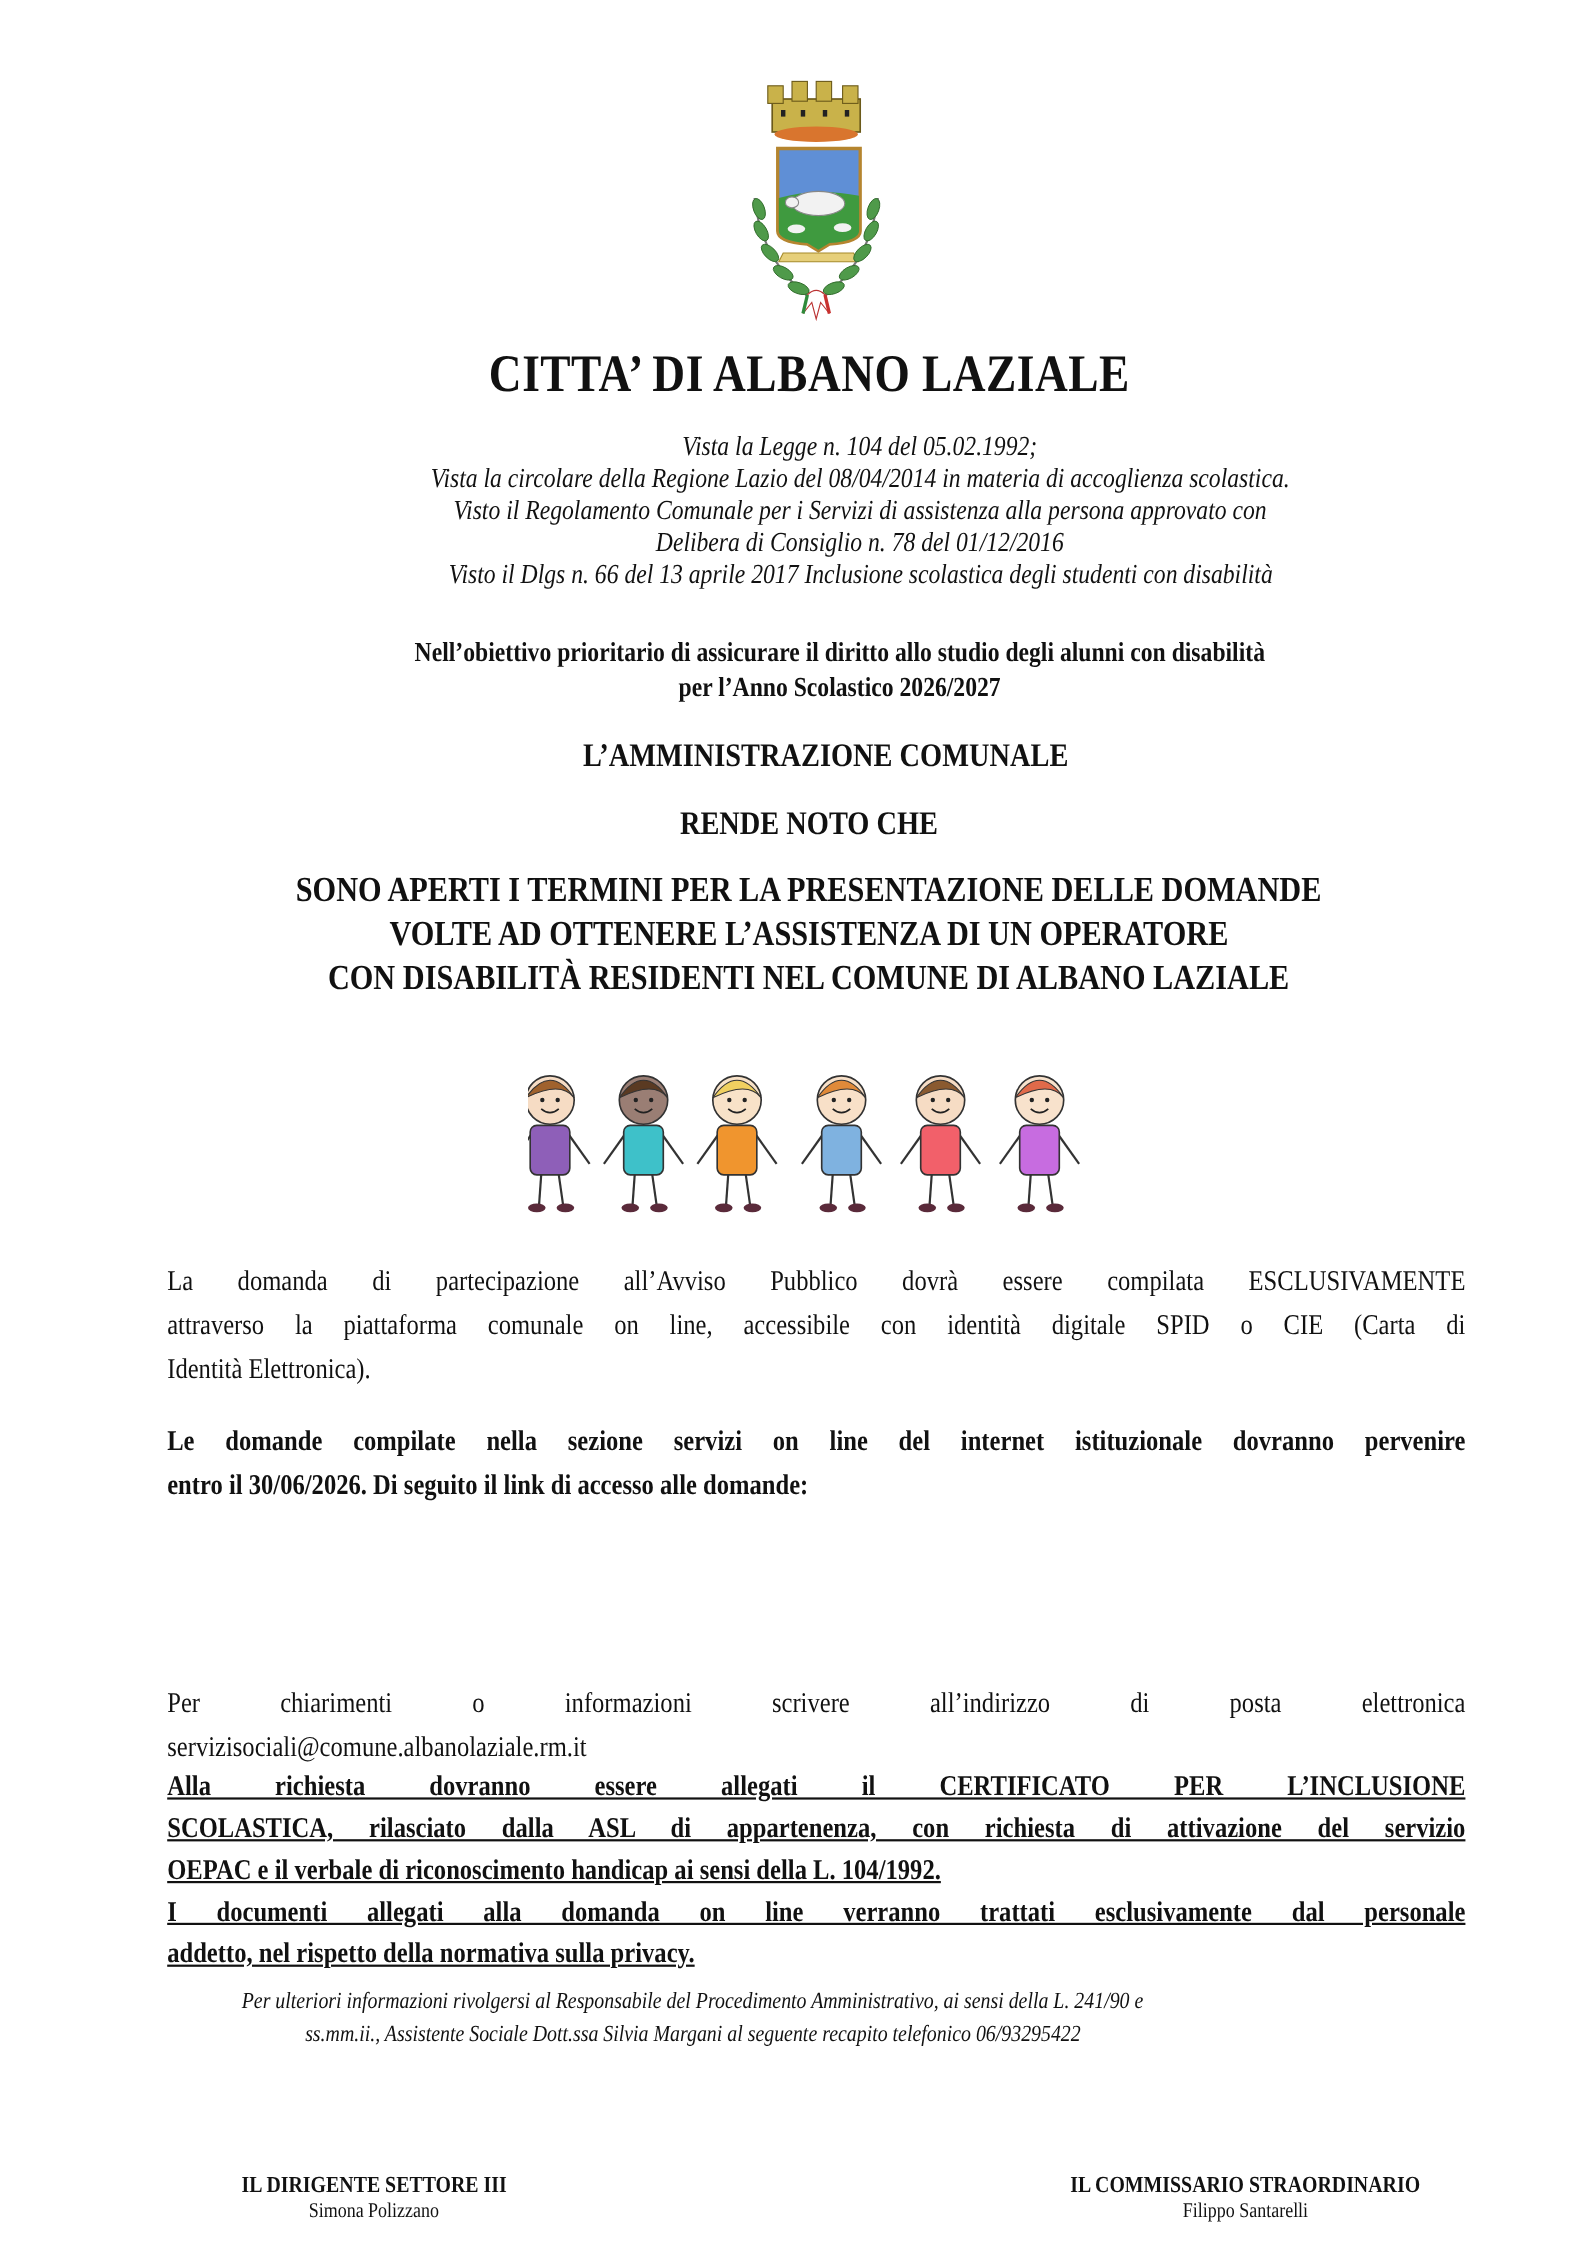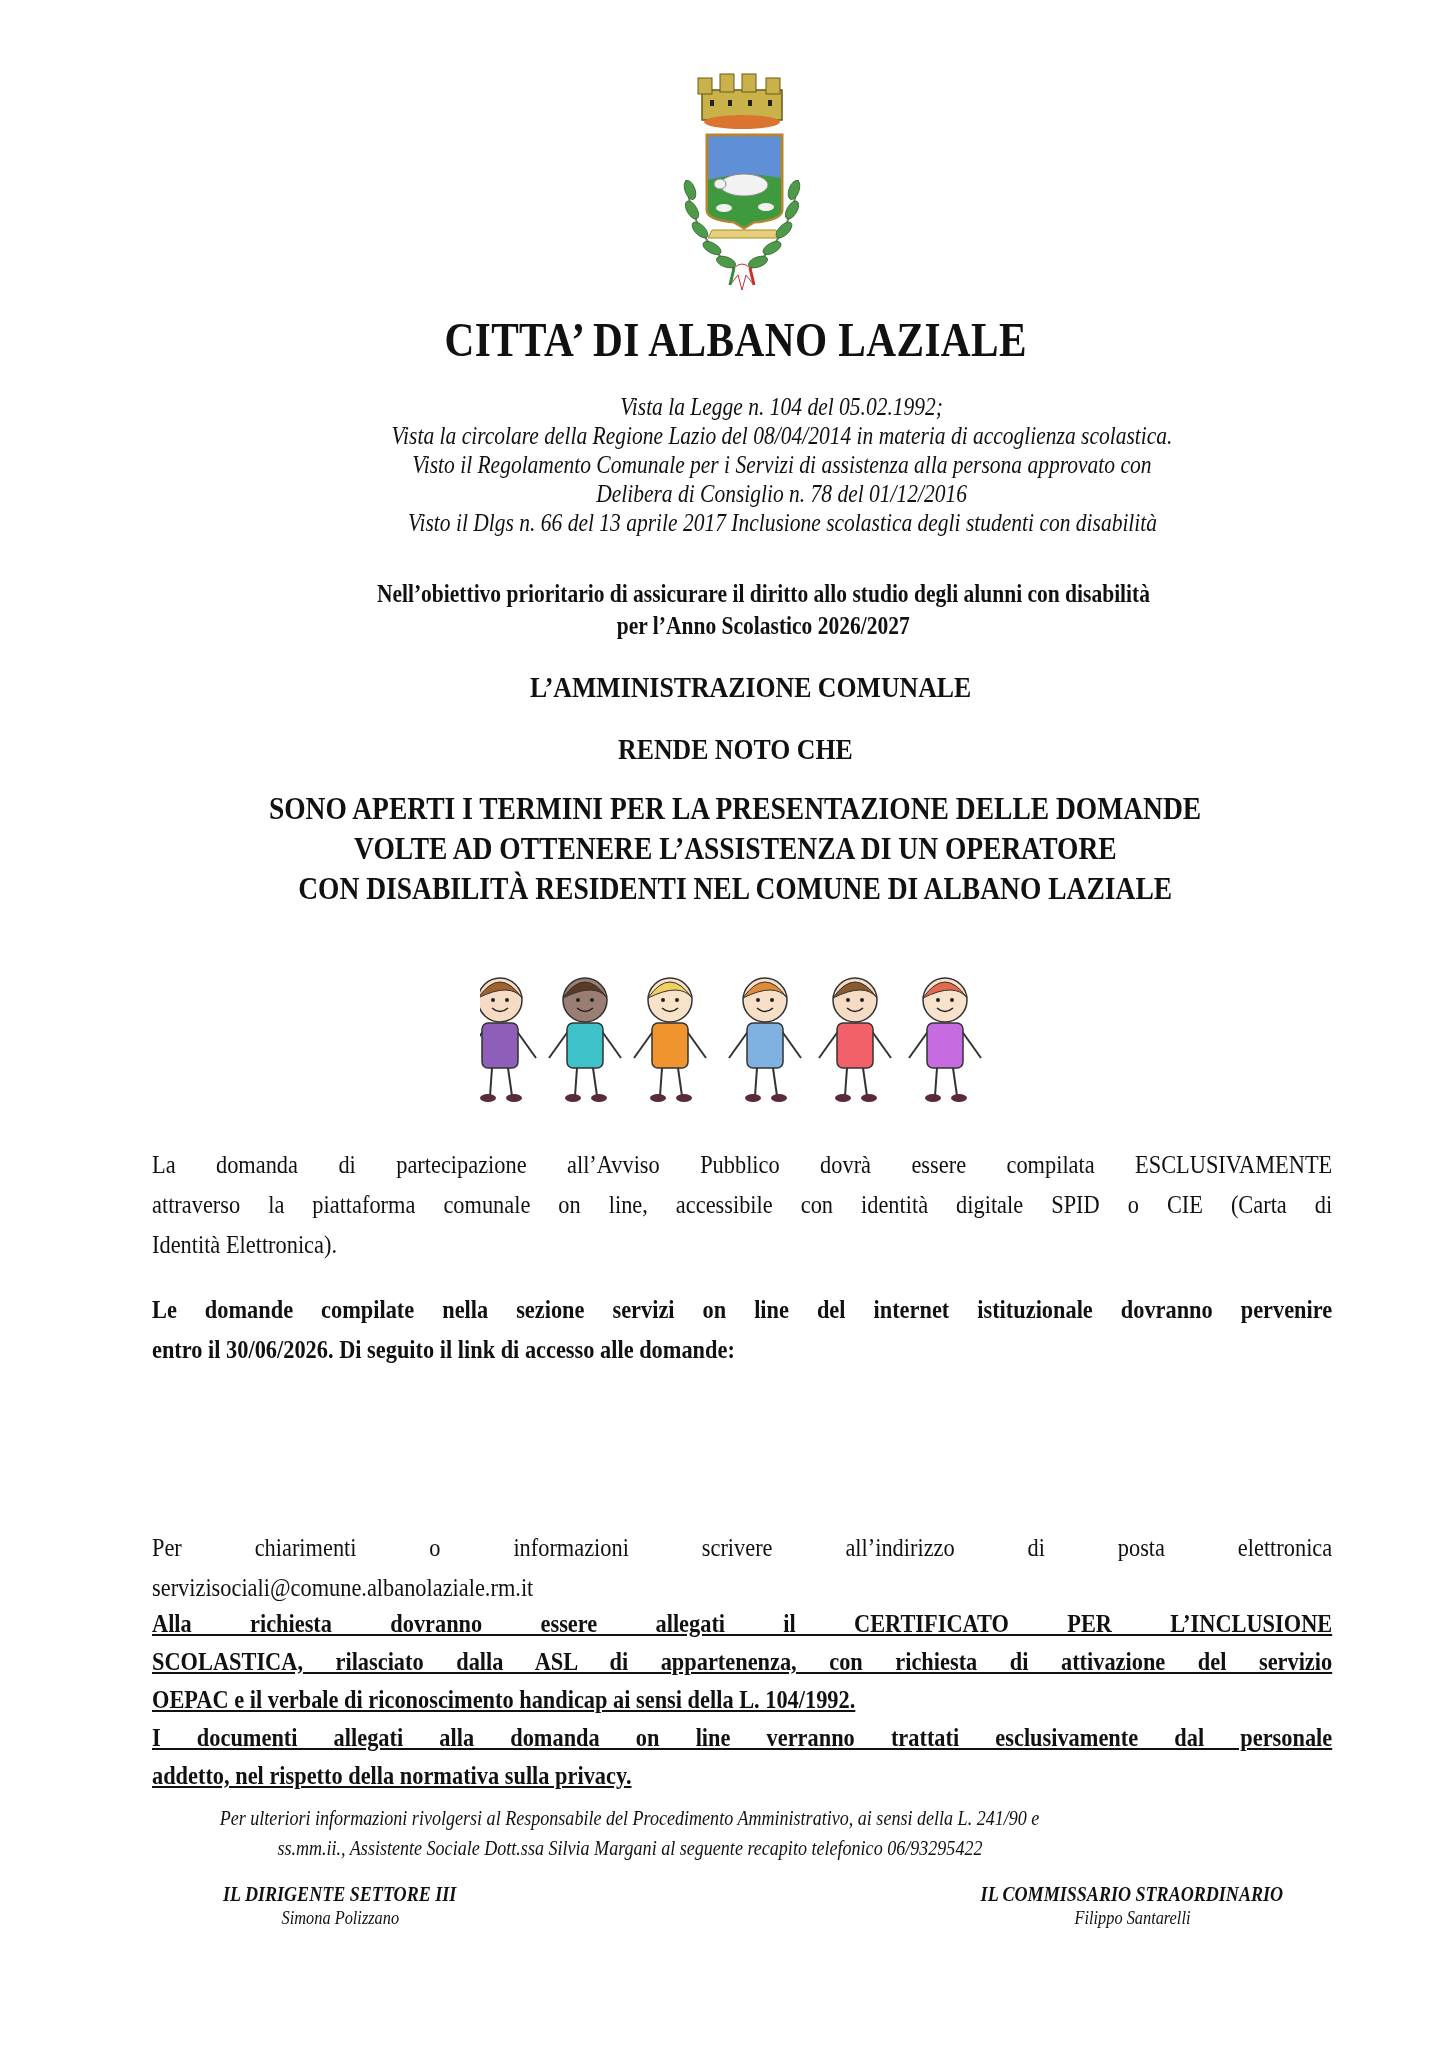--- a/index.html
+++ b/index.html
@@ -28,21 +28,21 @@
   #p2 { top: 1290px; font-weight: bold; }
   #link { top: 1410px; left: 140px; width: 1180px; font-family: "Liberation Sans", sans-serif;
           font-size: 22px; font-weight: bold; line-height: 48px; }
   #link a { color: #1a2fd1; text-decoration: underline; }
   #link .line { display: block; white-space: nowrap; width: 112%; transform: scaleX(0.893); transform-origin: left top; }
   #p3 { top: 1528px; }
   #p4 { top: 1605px; font-weight: bold; line-height: 38px; text-decoration: underline; }
   #p4 .line { height: 38px; }
 
   #footer-note { left: 0; width: 1236px; top: 1803px; font-size: 21px; font-style: italic; line-height: 30px; }
-  .sig { top: 1882px; font-style: italic; }
+  .sig { top: 1974px; }
   .sig .role { font-size: 21px; font-weight: bold; }
   .sig .name { font-size: 19px; }
   #sig-left { left: 158px; width: 340px; text-align: center; }
   #sig-right { left: 920px; width: 400px; text-align: center; }
 </style>
 </head>
 <body>
 
 <div id="crest" class="abs">
   <svg width="160" height="240" viewBox="0 0 160 240">

